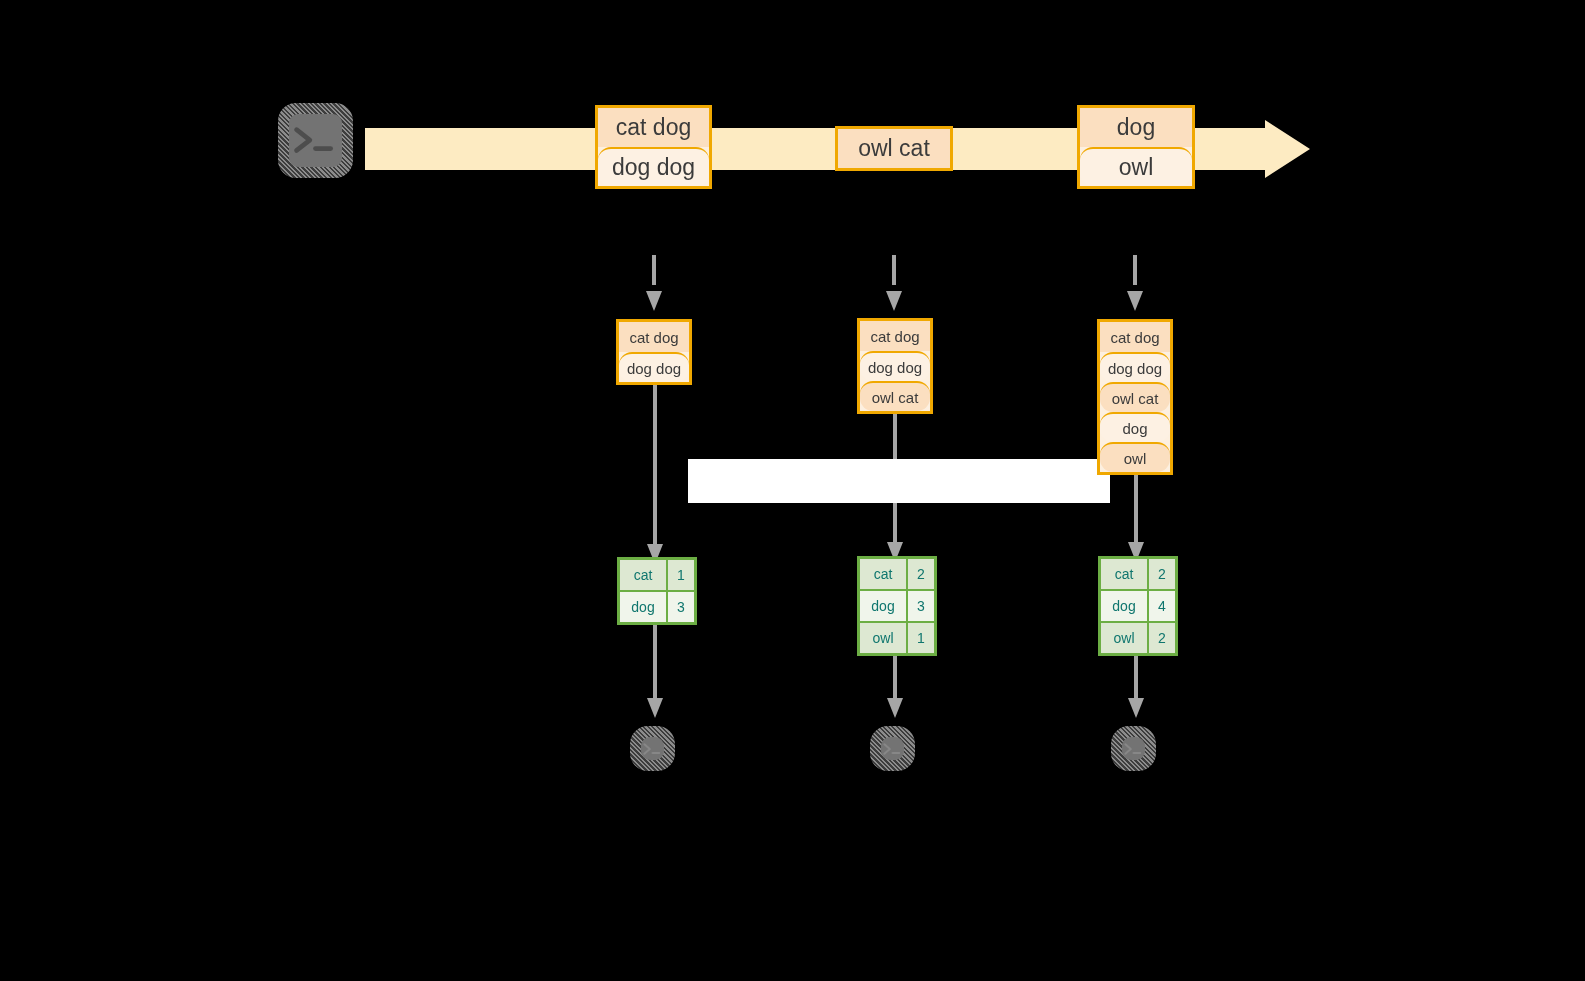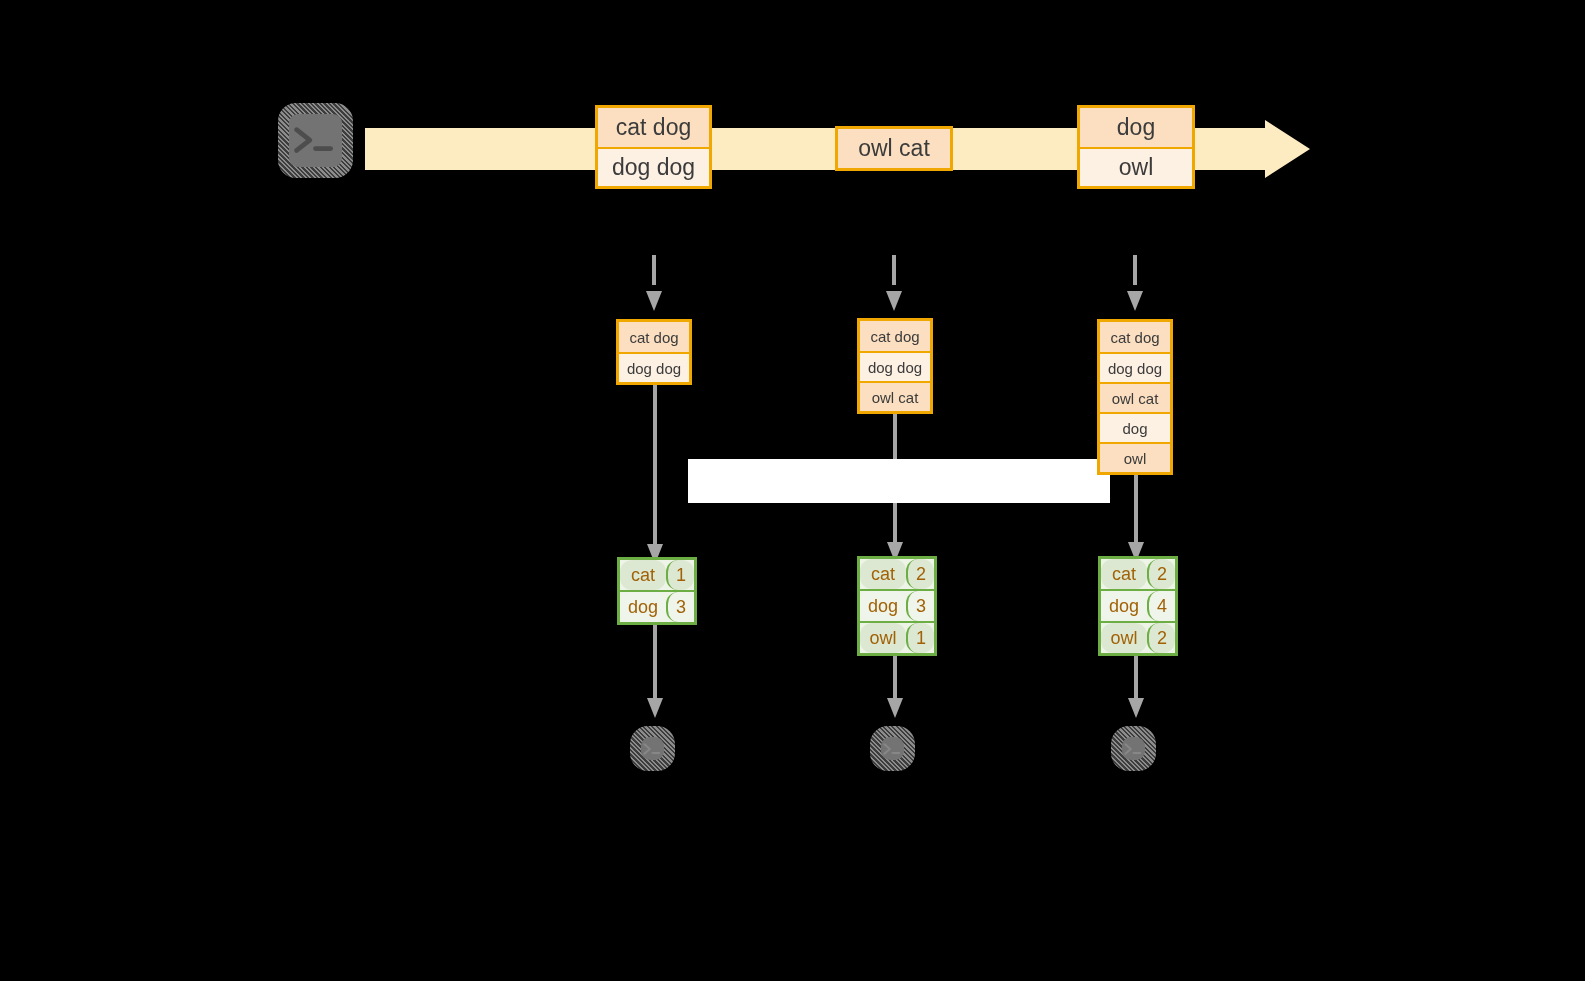--- a/index.html
+++ b/index.html
@@ -75,21 +75,21 @@
   .rec-row {
     box-sizing: border-box;
     display: flex;
     align-items: center;
     justify-content: center;
     color: #3b3b3b;
     white-space: nowrap;
   }
   .rec-row.dark  { background: #fbdfc0; }
   .rec-row.light { background: #fdf1e3; }
-  .rec-row + .rec-row { border-top: 2px solid #f0a800; }
+  .rec-row + .rec-row { border-top: 2px solid #f0a800; border-radius: 13px; }
 
   
   .stream-box { }
   .stream-box .rec-row { height: 39px; font-size: 23px; }
 
   
   .batch-box .rec-row { height: 30px; font-size: 15px; }
 
   
   .result-table {
@@ -104,23 +104,22 @@
   .res-row {
     display: flex;
     height: 30px;
   }
   .res-row + .res-row { border-top: 2px solid #6cae44; }
   .res-cell {
     box-sizing: border-box;
     display: flex;
     align-items: center;
     justify-content: center;
-    color: #a16207;
-    font-size: 18px;
-    border-radius: 12px;
+    color: #0f766e;
+    font-size: 14px;
   }
   .res-cell.word { width: 46px; }
   .res-cell.count {
     width: 28px;
     border-left: 2px solid #6cae44;
   }
   .res-row.dark  .res-cell { background: #dde8d2; }
   .res-row.light .res-cell { background: #f0f5eb; }
 
   

